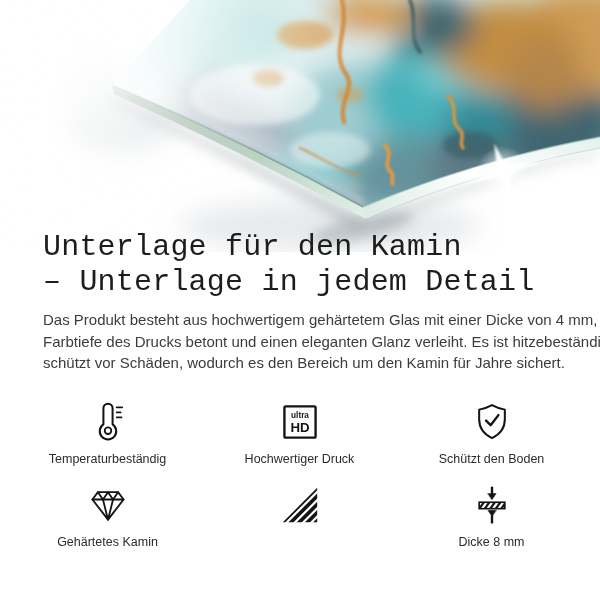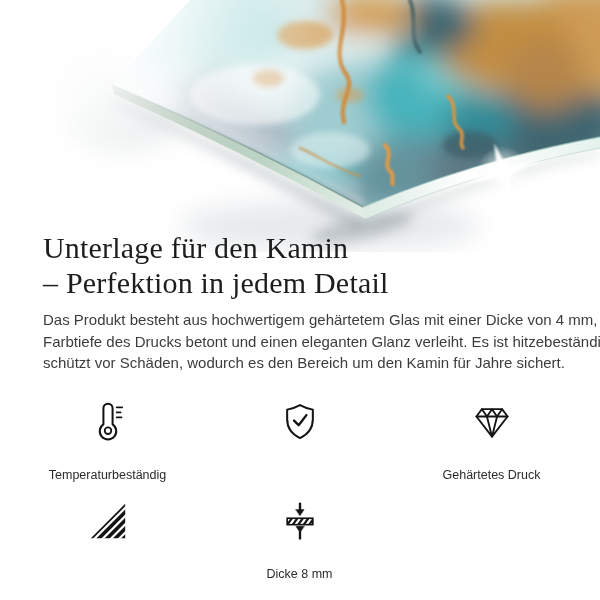--- a/index.html
+++ b/index.html
@@ -3,39 +3,39 @@
 <meta charset="utf-8">
 <style>
   html,body{margin:0;padding:0;background:#fff;}
   .page{
     position:relative;width:600px;height:600px;background:#ffffff;overflow:hidden;
     font-family:"Liberation Sans","DejaVu Sans",sans-serif;
   }
   .hero{position:absolute;left:0;top:0;width:600px;height:252px;}
   .heading{
     position:absolute;left:43px;top:230px;
-    font-family:Liberation Serif, serif;
+    font-family:Liberation Mono, monospace;
     font-size:30px;line-height:35px;color:#1d1d1d;font-weight:400;
     letter-spacing:0.2px;white-space:nowrap;
   }
   .desc{
     position:absolute;left:43px;top:309px;
     font-size:15px;line-height:21.5px;color:#3c3c3c;white-space:nowrap;
   }
   .features{
     position:absolute;left:20px;top:400px;
     display:grid;grid-template-columns:175px 175px 175px;
     column-gap:17px;row-gap:16px;
   }
   .feature{
     display:flex;flex-direction:column;align-items:center;
   }
   .feature .icon{width:44px;height:44px;display:block;}
   .feature .label{
-    margin-top:24px;font-size:12.5px;line-height:15px;color:#2b2b2b;
+    margin-top:8px;font-size:12.5px;line-height:15px;color:#2b2b2b;
     white-space:nowrap;text-align:center;
   }
   .ultra-txt{font-family:"Liberation Sans",sans-serif;font-weight:bold;}
 </style>
 </head>
 <body>
 
 <div class="page">
 
   <svg class="hero" viewBox="0 0 600 252" xmlns="http://www.w3.org/2000/svg" aria-hidden="true">
@@ -163,21 +163,21 @@
       <rect x="-60" y="-2" width="120" height="3.5" rx="2" fill="#ffffff" opacity="0.5" filter="url(#b3)"></rect>
       <path d="M-40,0 L-5,-4 L0,-30 L5,-4 L40,0 L5,4 L0,26 L-5,4 Z" fill="#ffffff" opacity="0.95" filter="url(#b1)"></path>
       <g transform="rotate(45)" opacity="0.75">
         <path d="M-14,0 L-2,-2 L0,-14 L2,-2 L14,0 L2,2 L0,14 L-2,2 Z" fill="#ffffff"></path>
       </g>
     </g>
   </svg>
 
   <div class="heading">
     <div>Unterlage für den Kamin</div>
-    <div>– Perfektion in jedem Detail</div>
+    <div>– Unterlage in jedem Detail</div>
   </div>
 
   <div class="desc">
     <div>Das Produkt besteht aus hochwertigem gehärtetem Glas mit einer Dicke von 4 mm, das die</div>
     <div>Farbtiefe des Drucks betont und einen eleganten Glanz verleiht. Es ist hitzebeständig und</div>
     <div>schützt vor Schäden, wodurch es den Bereich um den Kamin für Jahre sichert.</div>
   </div>
 
   <div class="features">
 
@@ -187,40 +187,49 @@
           <path d="M19,9 a5,5 0 0 1 10,0 V26.5 a9,9 0 1 1 -10,0 Z"></path>
           <circle cx="24" cy="33.5" r="3.6" stroke-width="2"></circle>
           <path d="M33.5,8 h6" stroke-width="2"></path>
           <path d="M33.5,13.5 h4.2" stroke-width="2"></path>
           <path d="M33.5,19 h5.2" stroke-width="2"></path>
         </g>
       </svg>
       <span class="label">Temperaturbeständig</span>
     </div>
 
+    <div class="feature">
+      <svg class="icon" viewBox="0 0 48 48">
+        <rect x="7" y="7" width="34" height="34" rx="1.5" fill="none" stroke="#141414" stroke-width="2.6"></rect>
+        <text class="ultra-txt" x="24" y="20" font-size="9" text-anchor="middle" fill="#141414">ultra</text>
+        <text class="ultra-txt" x="24" y="34.5" font-size="14.5" text-anchor="middle" fill="#141414">HD</text>
+      </svg>
+      <span class="label">Hochwertiger Druck</span>
+    </div>
 
     <div class="feature">
       <svg class="icon" viewBox="0 0 48 48">
         <g fill="none" stroke="#141414" stroke-linejoin="round" stroke-linecap="round">
           <path stroke-width="2.2" d="M24,5.5 C28.5,8 33.5,9.5 38,10.5 V21 C38,30.5 32.5,37.5 24,41.5 C15.5,37.5 10,30.5 10,21 V10.5 C14.5,9.5 19.5,8 24,5.5 Z"></path>
           <path stroke-width="2.6" d="M17.5,22.5 L22.5,27.5 L31,16.5"></path>
         </g>
       </svg>
+      <span class="label">Schützt den Boden</span>
     </div>
 
     <div class="feature">
       <svg class="icon" viewBox="0 0 48 48">
         <g fill="none" stroke="#141414" stroke-width="2" stroke-linejoin="round" stroke-linecap="round">
           <path d="M13,10 L35,10 L41,18 L24,40 L7,18 Z"></path>
           <path d="M7,18 H41"></path>
           <path d="M13,10 L18.5,18 L24,10 L29.5,18 L35,10"></path>
           <path d="M18.5,18 L24,40 M29.5,18 L24,40"></path>
         </g>
       </svg>
-      <span class="label">Gehärtetes Druck</span>
+      <span class="label">Gehärtetes Kamin</span>
     </div>
 
     <div class="feature">
       <svg class="icon" viewBox="0 0 48 48">
         <defs>
           <clipPath id="triClip">
               <path d="M5,43 H43 V5 Z"></path>
             </clipPath>
         </defs>
         <g clip-path="url(#triClip)" stroke="#141414" stroke-width="4">

